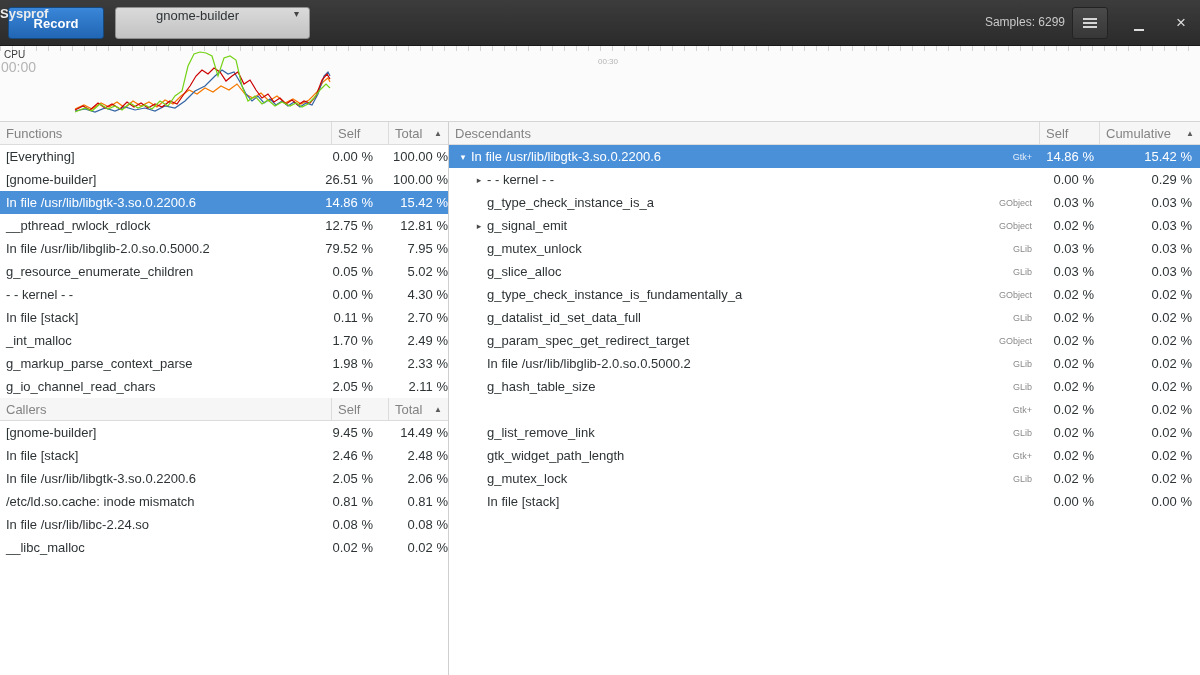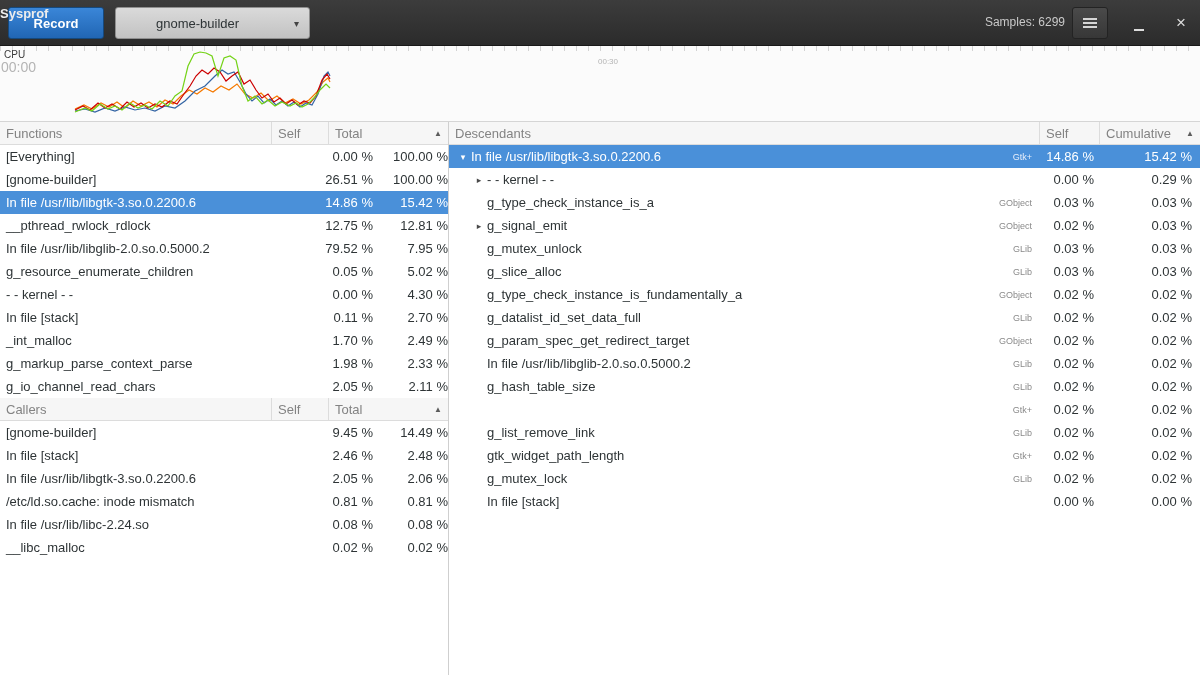--- a/index.html
+++ b/index.html
@@ -6,21 +6,21 @@
   html,body { width:1200px; height:675px; overflow:hidden; }
   body { font-family:"Liberation Sans", sans-serif; background:#fff; color:#2e3436; }
 
   
   .header { position:relative; height:46px; background:linear-gradient(#3c3c3c,#2b2b2b); border-bottom:1px solid #191919; }
   .record-btn { position:absolute; left:8px; top:7px; width:96px; height:32px;
     background:linear-gradient(#3a86d8,#2166b4); border:1px solid #15497e; border-radius:3px;
     color:#fff; font-weight:bold; font-size:13px; font-family:inherit; cursor:pointer; }
   .target-dd { position:absolute; left:115px; top:7px; width:195px; height:32px;
     background:linear-gradient(#dadada,#c2c2c2); border:1px solid #8f8f8f; border-radius:3px;
-    display:flex; align-items:center; padding:0 10px 0 40px; font-size:13px; color:#2e3436; cursor:pointer; }
+    display:flex; padding:0 10px 0 40px; font-size:13px; color:#2e3436; cursor:pointer; }
   .dd-arrow { margin-left:auto; font-size:10px; color:#444; }
   .title-wrap { position:absolute; left:0; right:0; top:6px; text-align:left; pointer-events:none; }
   .title { font-size:13px; font-weight:bold; color:#ededed; }
   .subtitle { font-size:10px; color:#9c9c9c; margin-top:3px; }
   .samples { position:absolute; right:135px; top:15px; font-size:12px; color:#c9c9c9; }
   .menu-btn { position:absolute; right:92px; top:7px; width:36px; height:32px;
     background:linear-gradient(#4a4a4a,#373737); border:1px solid #232323; border-radius:3px; cursor:pointer; }
   .menu-icon { display:block; margin:0 auto; width:14px; height:10px;
     background:repeating-linear-gradient(to bottom,#d6d6d6 0 2px, transparent 2px 4px); }
   .win-btn { position:absolute; top:10px; width:26px; height:26px; background:none; border:none; color:#dcdcdc; cursor:pointer; font-family:inherit; }
@@ -39,21 +39,21 @@
 
   
   .main { display:flex; height:553px; background:#fff; }
   .left { width:449px; border-right:1px solid #cfcfcf; }
   .right { flex:1; }
 
   .thead { display:flex; height:23px; background:#f6f6f6; border-bottom:1px solid #dcdcdc;
     color:#838383; font-size:13px; }
   .hc { display:flex; align-items:center; padding:0 6px; border-right:1px solid #dcdcdc; height:100%; overflow:hidden; white-space:nowrap; }
   .hc:last-child { border-right:none; }
-  .c-name { width:272px; } .c-self { width:57px; } .c-total { flex:1; }
+  .c-name { width:332px; } .c-self { width:57px; } .c-total { flex:1; }
   .rc-name { flex:1; } .rc-self { width:60px; } .rc-cum { width:100px; }
   .sort { margin-left:auto; font-size:8px; color:#5c5c5c; }
 
   .trow { display:flex; align-items:center; height:23px; font-size:13px; color:#2e3436; white-space:nowrap; }
   .trow.sel { background:#4a90d9; color:#fff; }
   .cn { width:322px; padding-left:6px; overflow:hidden; }
   .cs { width:57px; text-align:right; padding-right:6px; }
   .ct { flex:1; text-align:right; }
 
   .rcn { flex:1; display:flex; align-items:center; padding-left:6px; overflow:hidden; }

